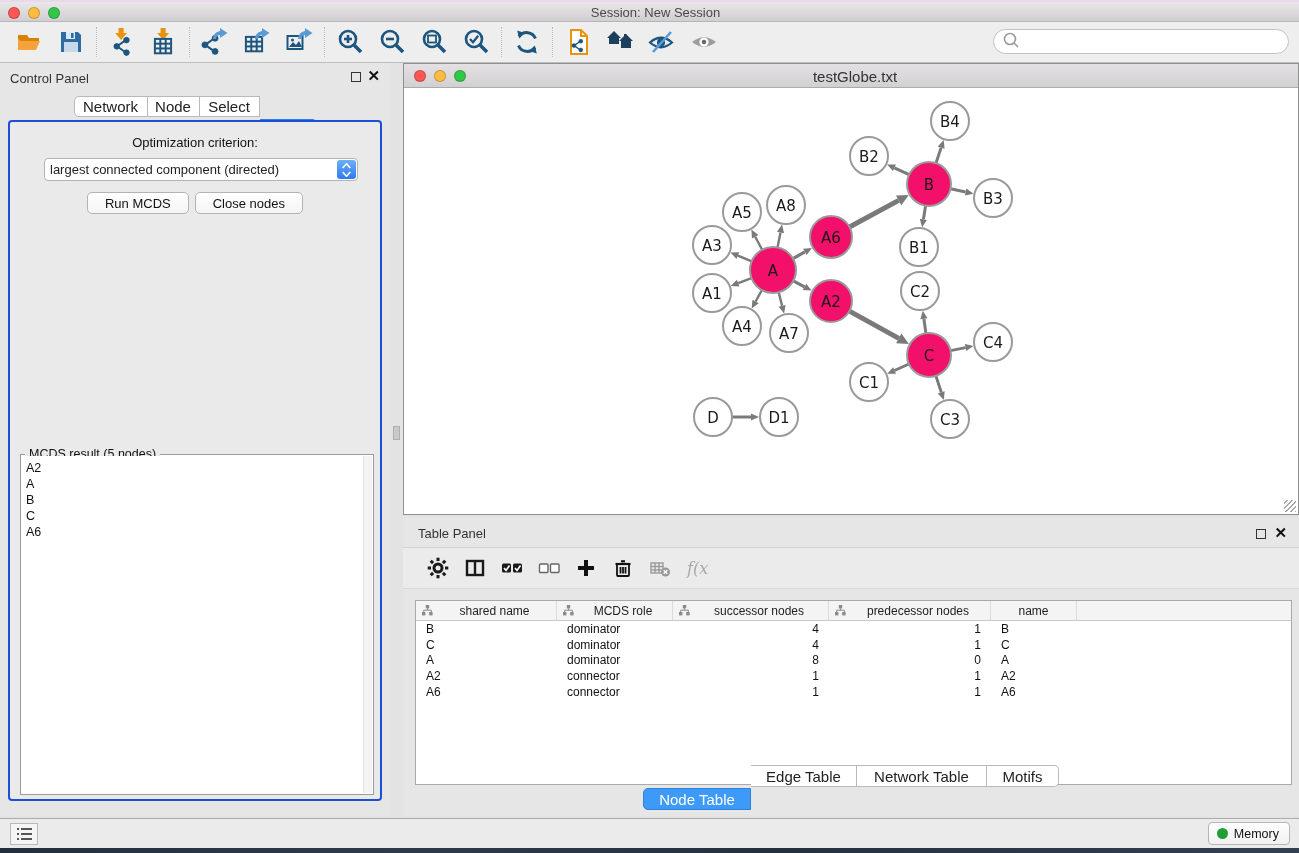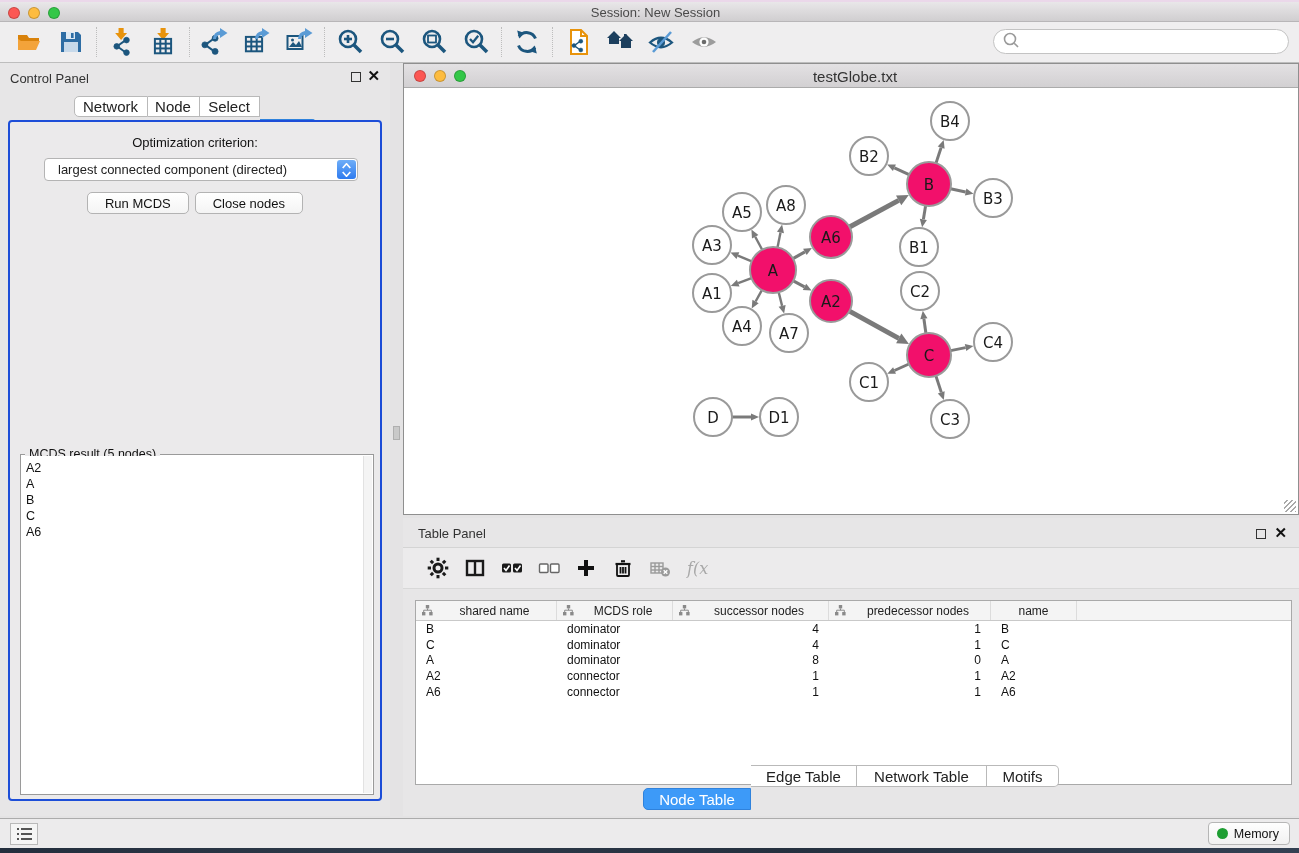--- a/index.html
+++ b/index.html
@@ -38,21 +38,21 @@
   .tabseg { height:21px; display:flex; align-items:center; justify-content:center; font-size:15px;
     background:#fff; border:1px solid #B9B9B9; border-left:none; cursor:pointer; color:#222; }
   .tabseg:first-child { border-left:1px solid #B9B9B9; border-radius:5px 0 0 5px; }
   .tabseg:last-child { border-radius:0 5px 5px 0; }
   .tabseg.active { background:#3D9AF8; border-color:#2F82DC; color:#fff;margin-top:23px; }
   .cp-content { position:absolute; left:8px; right:8px; top:57px; height:681px;
     background:#EBEAEB; border:2px solid #1d4ed8; border-radius:4px; }
   .opt-label { position:absolute; left:0; right:0; top:13px; text-align:center; font-size:13px; color:#111; }
   .mac-select { position:absolute; left:34px; top:36px; width:314px; height:23px; background:#fff;
     border:1px solid #B4B4B4; border-radius:4px; font-size:13px; display:flex; align-items:center;
-    padding-left:13px; cursor:pointer; }
+    padding-left:5px; cursor:pointer; }
   .mac-select .stepper { position:absolute; right:1px; top:1px; width:19px; height:19px; border-radius:3px;
     background:linear-gradient(#6FAEF8,#2E7BEF); display:flex; flex-direction:column; align-items:center;
     justify-content:center; gap:2px; }
   .btn-row { position:absolute; left:0; right:0; top:70px; display:flex; justify-content:center; gap:6px; }
   .mac-btn { height:22px; padding:0 17px; background:linear-gradient(#FFFFFF,#F4F4F4); border:1px solid #B3B3B3;
     border-radius:5px; font-size:13px; display:flex; align-items:center; cursor:pointer; color:#111; }
   .result-box { position:absolute; left:10px; top:332px; width:354px; height:341px;
     border:1px solid #9A9A9A; background:#fff; }
   .result-legend { position:absolute; left:4px; top:-8px; background:#EBEAEB; padding:0 4px; font-size:12.5px; color:#111; }
   .result-list { position:absolute; inset:1px 10px 1px 1px; background:#fff; padding:4px 0 0 4px;

